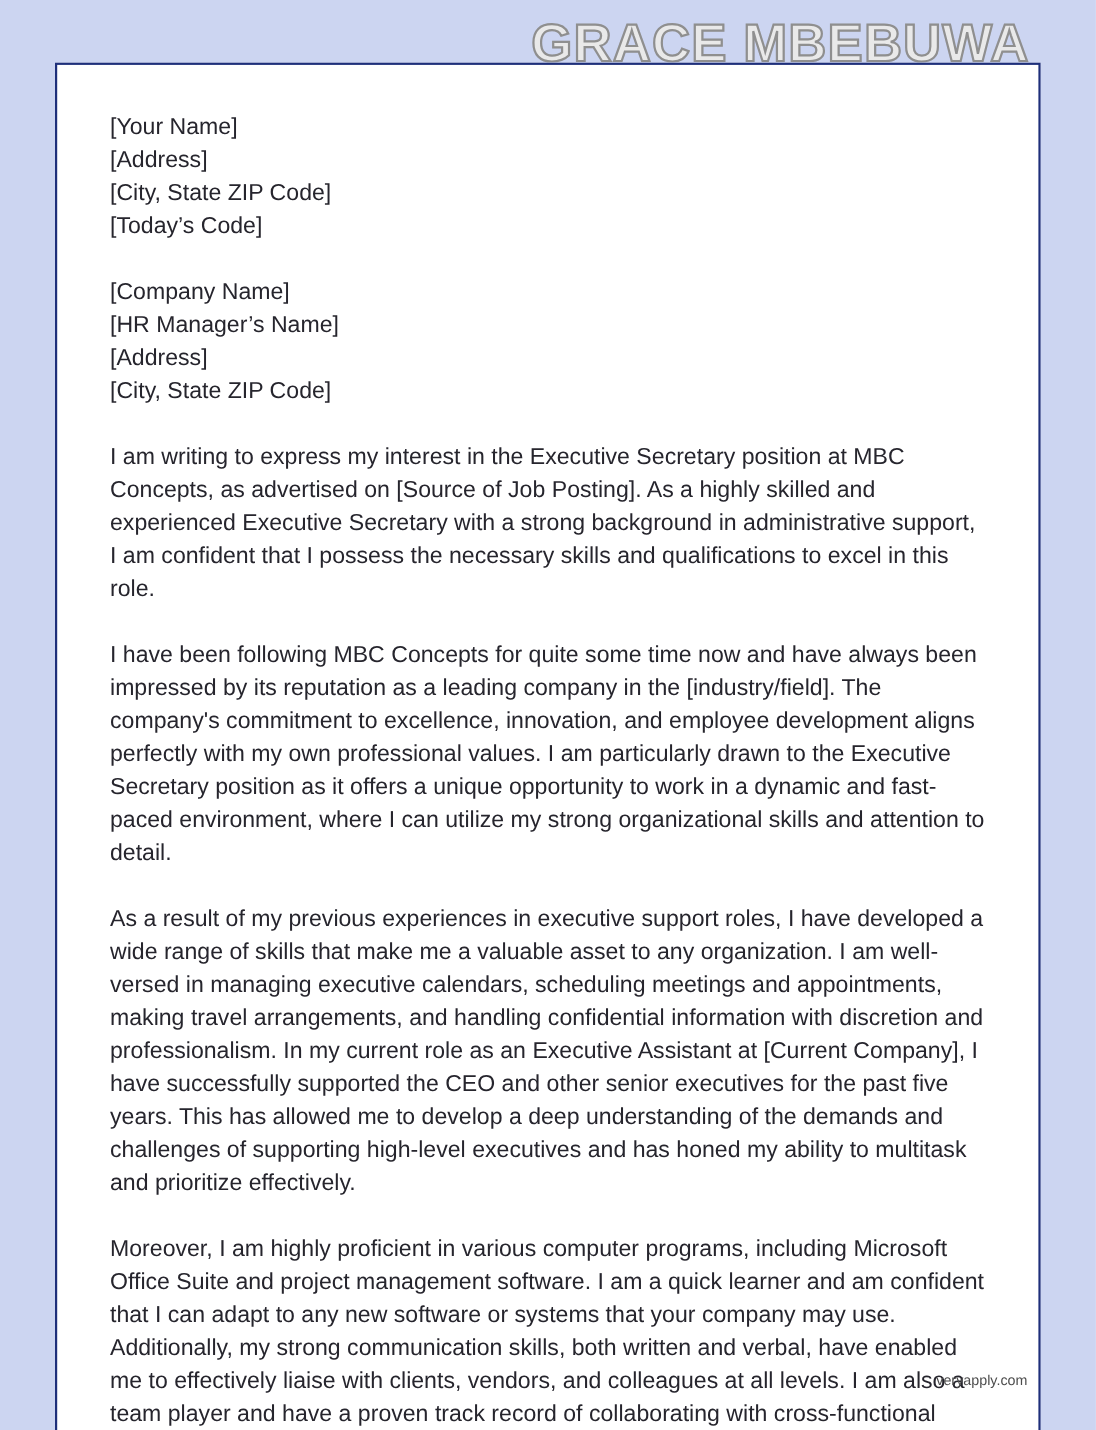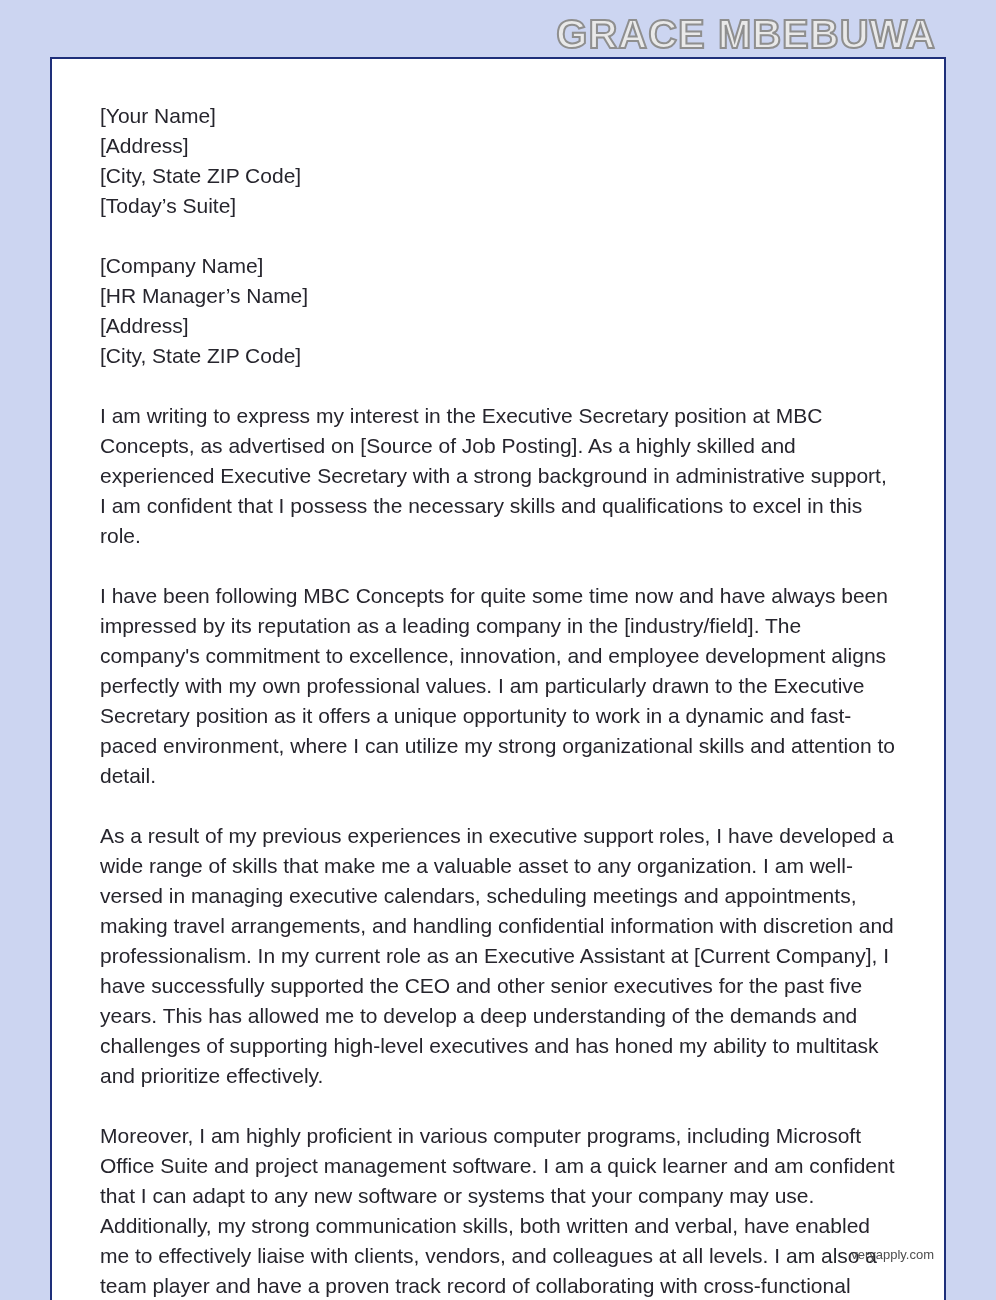--- a/index.html
+++ b/index.html
@@ -16,21 +16,21 @@
     position: relative;
     width: 996px;
     height: 1300px;
     background: #ccd5f1;
   }
 
   .brand-header {
     position: absolute;
     top: 12px;
     right: 60px;
-    font-size: 40px;
+    font-size: 48px;
     font-weight: bold;
     letter-spacing: 1px;
     color: #e9e9e9;
     -webkit-text-stroke: 2px #8f8f8f;
     text-shadow: 0 0 1px #aaaaaa;
     white-space: nowrap;
   }
 
   .page {
     position: absolute;
@@ -79,21 +79,21 @@
 
   <div class="brand-header">GRACE MBEBUWA</div>
 
   <div class="page">
     <div class="page-content">
 
       <div class="address-block">
           <div class="address-line">[Your Name]</div>
           <div class="address-line">[Address]</div>
           <div class="address-line">[City, State ZIP Code]</div>
-          <div class="address-line">[Today’s Suite]</div>
+          <div class="address-line">[Today’s Code]</div>
         </div>
 
       <div class="address-block">
           <div class="address-line">[Company Name]</div>
           <div class="address-line">[HR Manager’s Name]</div>
           <div class="address-line">[Address]</div>
           <div class="address-line">[City, State ZIP Code]</div>
         </div>
 
 

